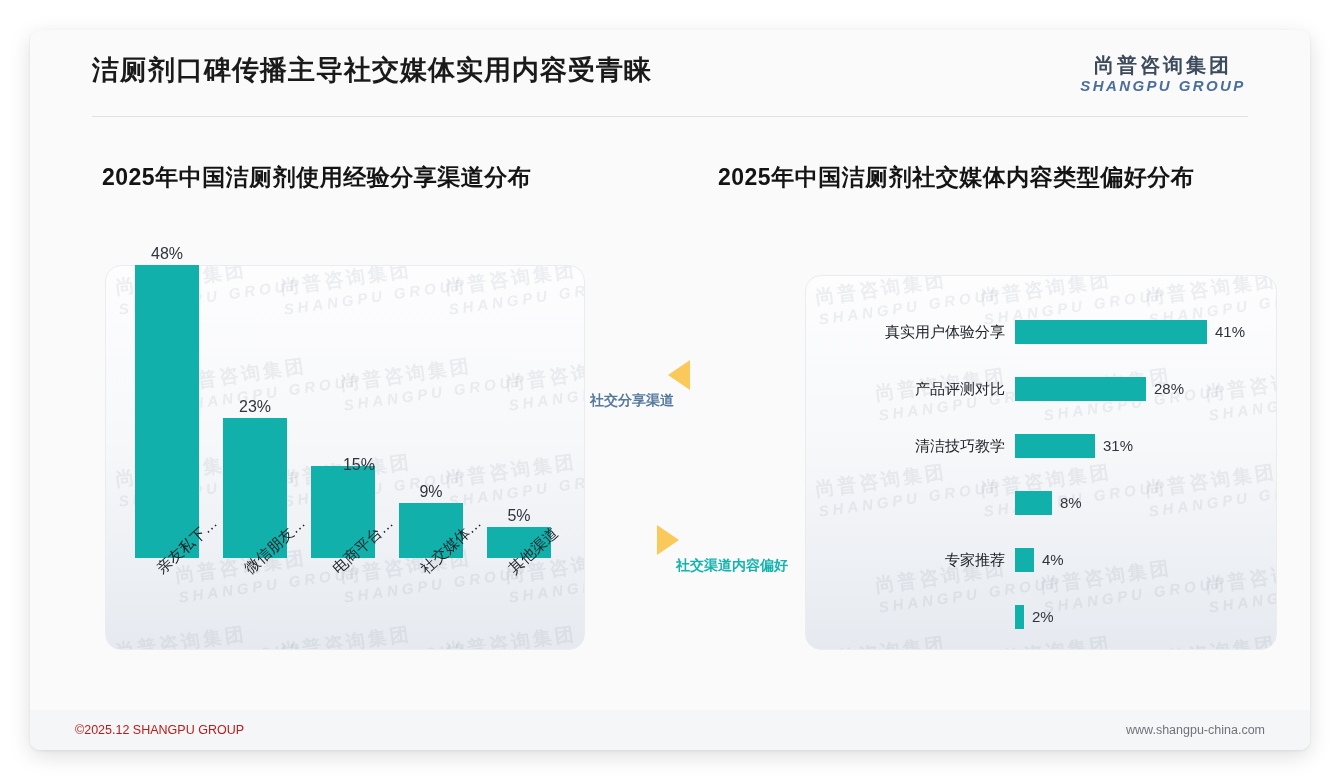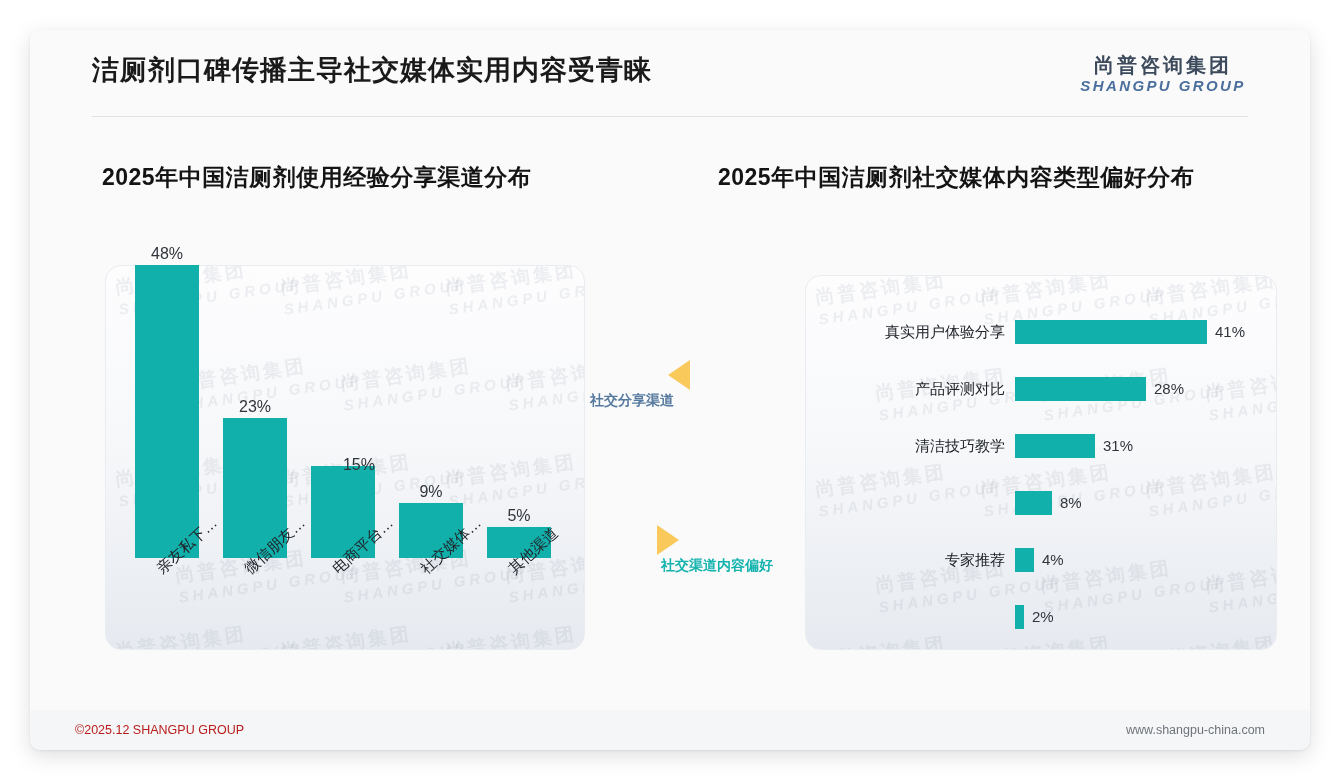--- a/index.html
+++ b/index.html
@@ -448,21 +448,21 @@
         <div class="hrow-value" style="left: 227px;">2%</div>
       </div>
     </div>
 
   <div class="annot" id="annot-a" style="left: 560px; top: 330px;">
     <div class="tri tri-left" id="annot-a-tri" style="left: 78px; top: 0px;"></div>
     <div class="annot-text" id="annot-a-text" style="left: 0px; top: 32px;">社交分享渠道</div>
   </div>
   <div class="annot" id="annot-b" style="left: 595px; top: 495px;">
     <div class="tri tri-right" id="annot-b-tri" style="left: 32px; top: 0px;"></div>
-    <div class="annot-text" id="annot-b-text" style="left: 36px; top: 32px;">社交渠道内容偏好</div>
+    <div class="annot-text" id="annot-b-text" style="left: 51px; top: 32px;">社交渠道内容偏好</div>
   </div>
 
 
   <div id="footer">
 
     <div id="footer-left">©2025.12 SHANGPU GROUP</div>
     <div id="footer-right">www.shangpu-china.com</div>
   </div>
 
 </div>

